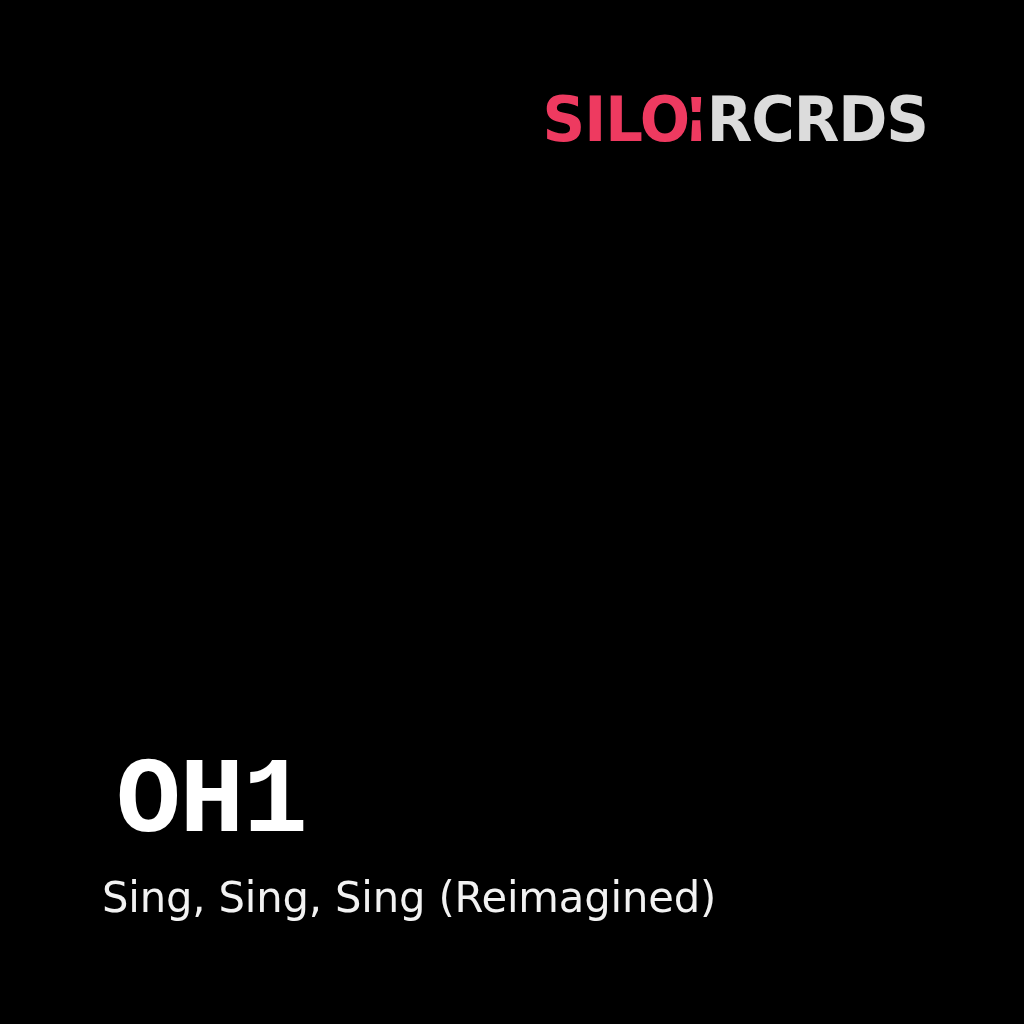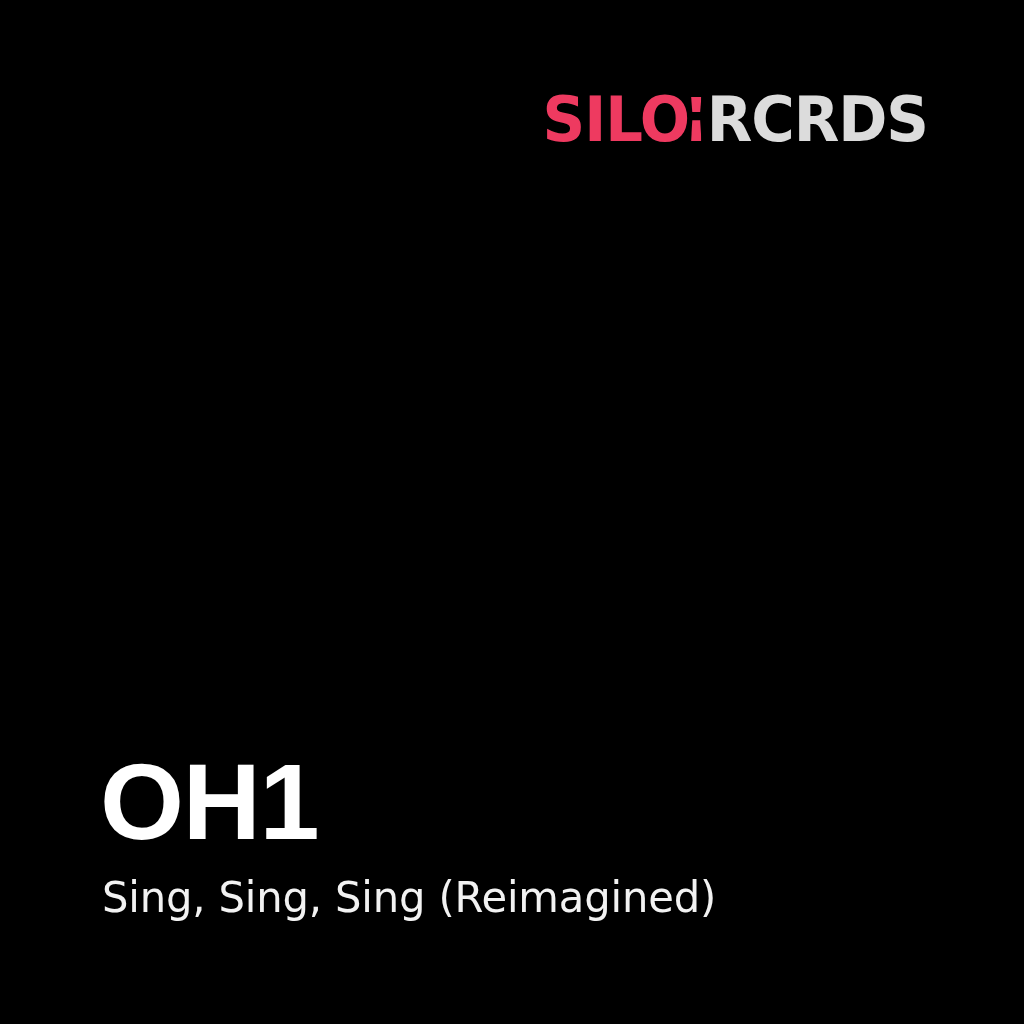--- a/index.html
+++ b/index.html
@@ -62,24 +62,24 @@
     height: 0.33em;
     clip-path: polygon(12% 0, 88% 0, 100% 100%, 0 100%);
   }
   .label-logo .lbl-rcrds {
     color: #dcdcdc;
   }
 
   
   .artist-name {
     position: absolute;
-    left: 100px;
+    left: 116px;
     top: 748px;
     color: #ffffff;
-    font-family: Liberation Sans, sans-serif;
+    font-family: Liberation Mono, monospace;
     font-weight: 700;
     font-size: 108px;
     line-height: 1;
     letter-spacing: -0.012em;
     white-space: nowrap;
   }
 
   
   .track-title {
     position: absolute;

